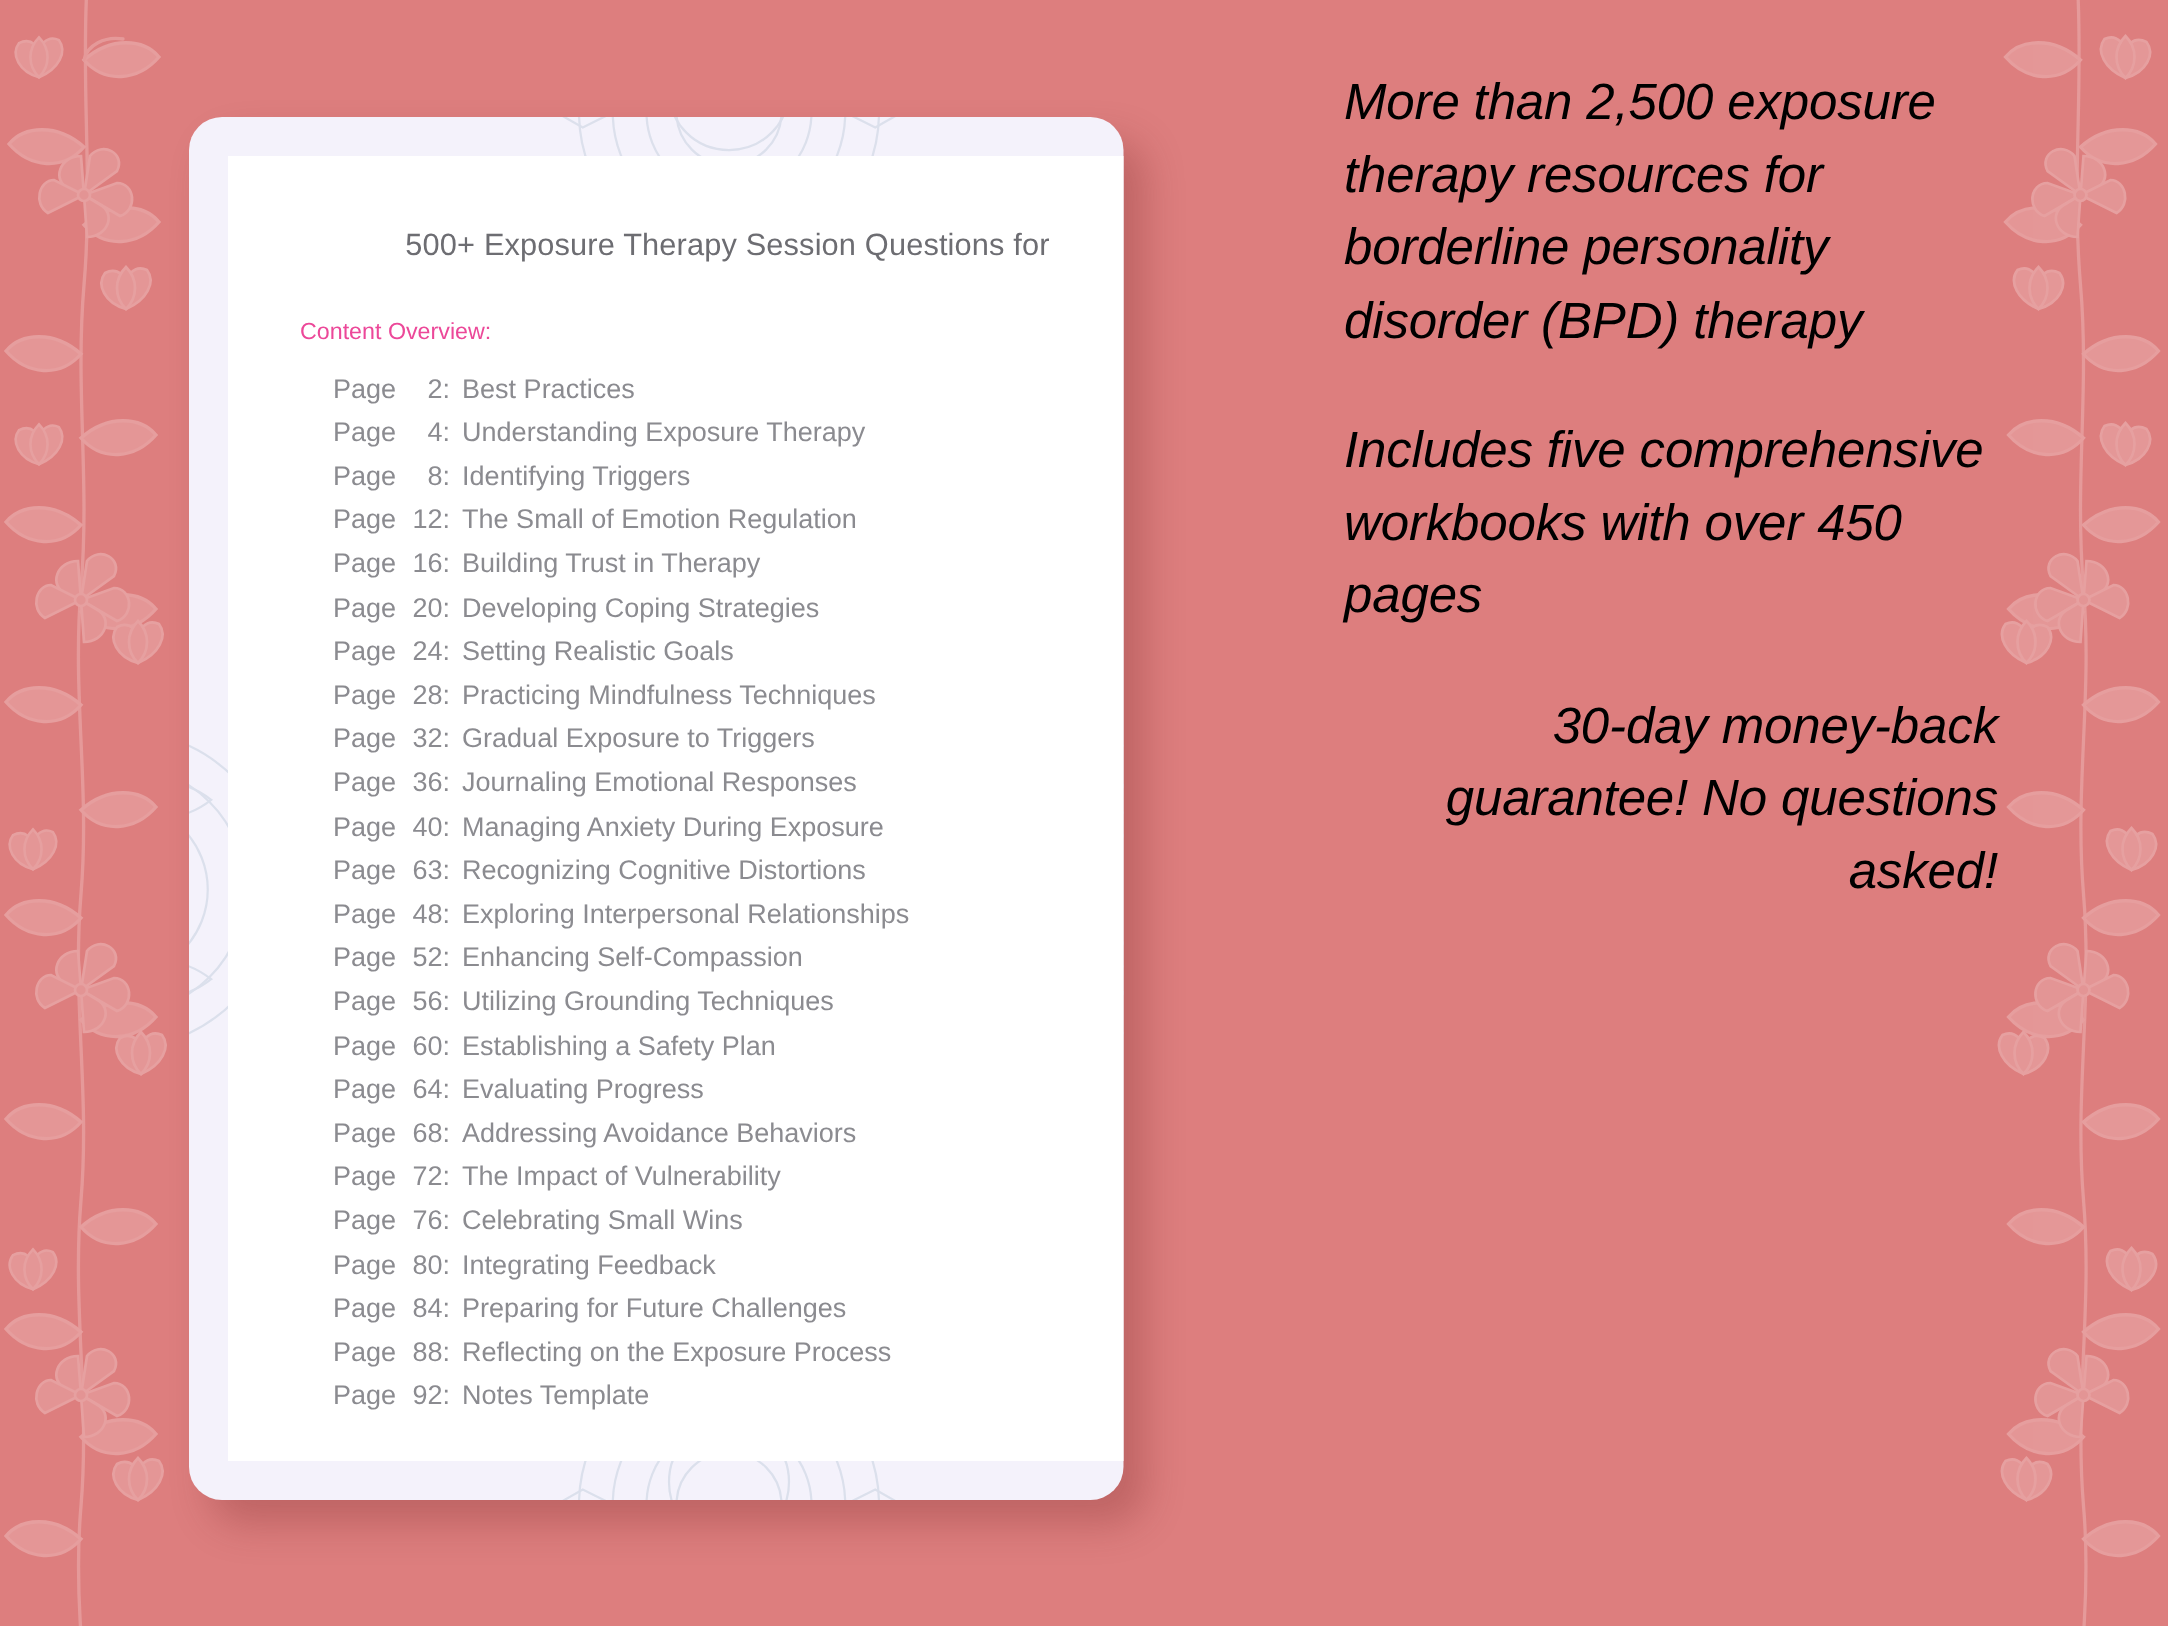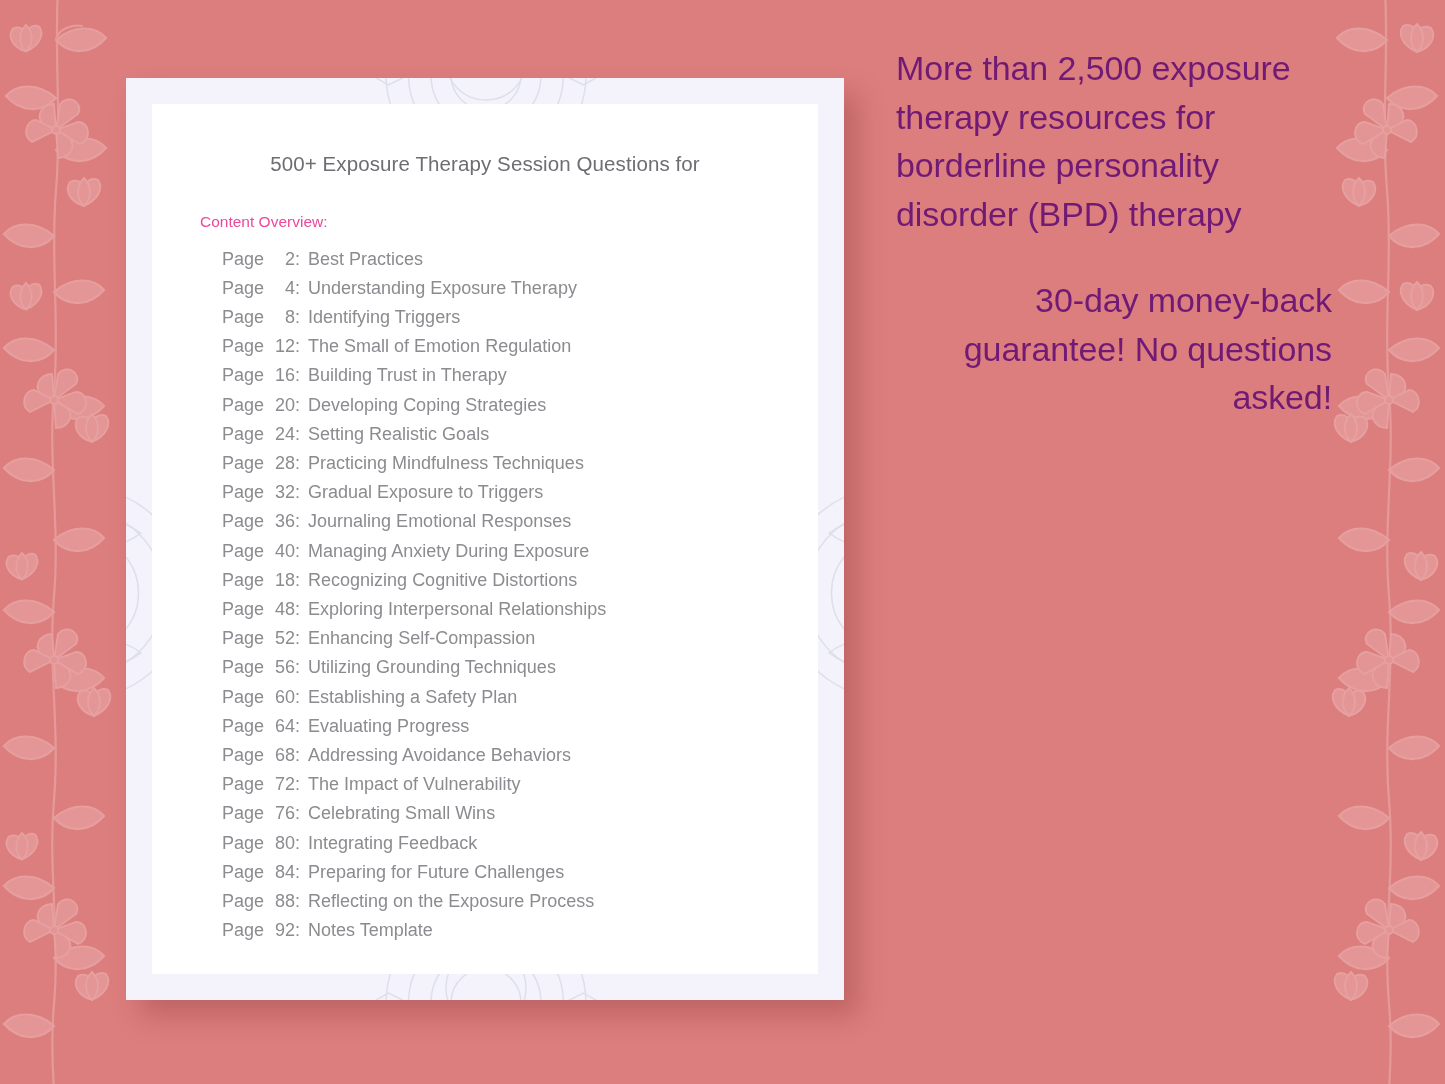--- a/index.html
+++ b/index.html
@@ -36,25 +36,26 @@
     pointer-events: none;
   }
   .vine-left  { left: -4px; }
   .vine-right { right: -2px; }
 
   
   .doc-card {
     position: absolute;
     left: 126px;
     top: 78px;
-    width: 718px;
+    width: 623px;
     height: 922px;
     background: #f4f2fb;
     box-shadow: 14px 16px 26px rgba(120, 40, 40, 0.30);
     overflow: hidden;
+    border-radius: 22px;
   }
 
   
   .mandala {
     position: absolute;
     opacity: 0.55;
     pointer-events: none;
   }
   .mandala-top    { left: 235px;  top: -128px; width: 250px; height: 250px; }
   .mandala-bottom { left: 235px;  bottom: -128px; width: 250px; height: 250px; }
@@ -114,26 +115,27 @@
 
   
   .marketing {
     position: absolute;
     left: 896px;
     top: 44px;
     width: 436px;
   }
 
   .marketing p {
-    color: #701a75;
+    color: #000000;
     font-size: 34px;
     line-height: 48.5px;
     font-weight: 400;
     letter-spacing: -0.1px;
     margin-bottom: 38px;
+    font-style: italic;
   }
   .marketing p:last-child { margin-bottom: 0; text-align: right; }
 </style>
 </head>
 <body>
 
 <div class="canvas">
 
   <svg class="vine vine-left" viewBox="0 0 130 1084" preserveAspectRatio="none" aria-hidden="true">
     <g fill="none" stroke="#f6cfcf" stroke-width="2.2" stroke-linecap="round">
@@ -502,21 +504,21 @@
             <span class="pg-title">Journaling Emotional Responses</span>
           </li>
           <li>
             <span class="pg-word">Page</span>
             <span class="pg-num">40</span>
             <span class="pg-colon">:</span>
             <span class="pg-title">Managing Anxiety During Exposure</span>
           </li>
           <li>
             <span class="pg-word">Page</span>
-            <span class="pg-num">18</span>
+            <span class="pg-num">63</span>
             <span class="pg-colon">:</span>
             <span class="pg-title">Recognizing Cognitive Distortions</span>
           </li>
           <li>
             <span class="pg-word">Page</span>
             <span class="pg-num">48</span>
             <span class="pg-colon">:</span>
             <span class="pg-title">Exploring Interpersonal Relationships</span>
           </li>
           <li>
@@ -585,16 +587,17 @@
             <span class="pg-colon">:</span>
             <span class="pg-title">Notes Template</span>
           </li>
         </ul>
 
     </div>
   </div>
 
   <div class="marketing" id="marketing-list">
       <p>More than 2,500 exposure therapy resources for borderline personality disorder (BPD) therapy</p>
+      <p>Includes five comprehensive workbooks with over 450 pages</p>
       <p>30-day money-back guarantee! No questions asked!</p>
     </div>
 
 </div>
 
 </body></html>

